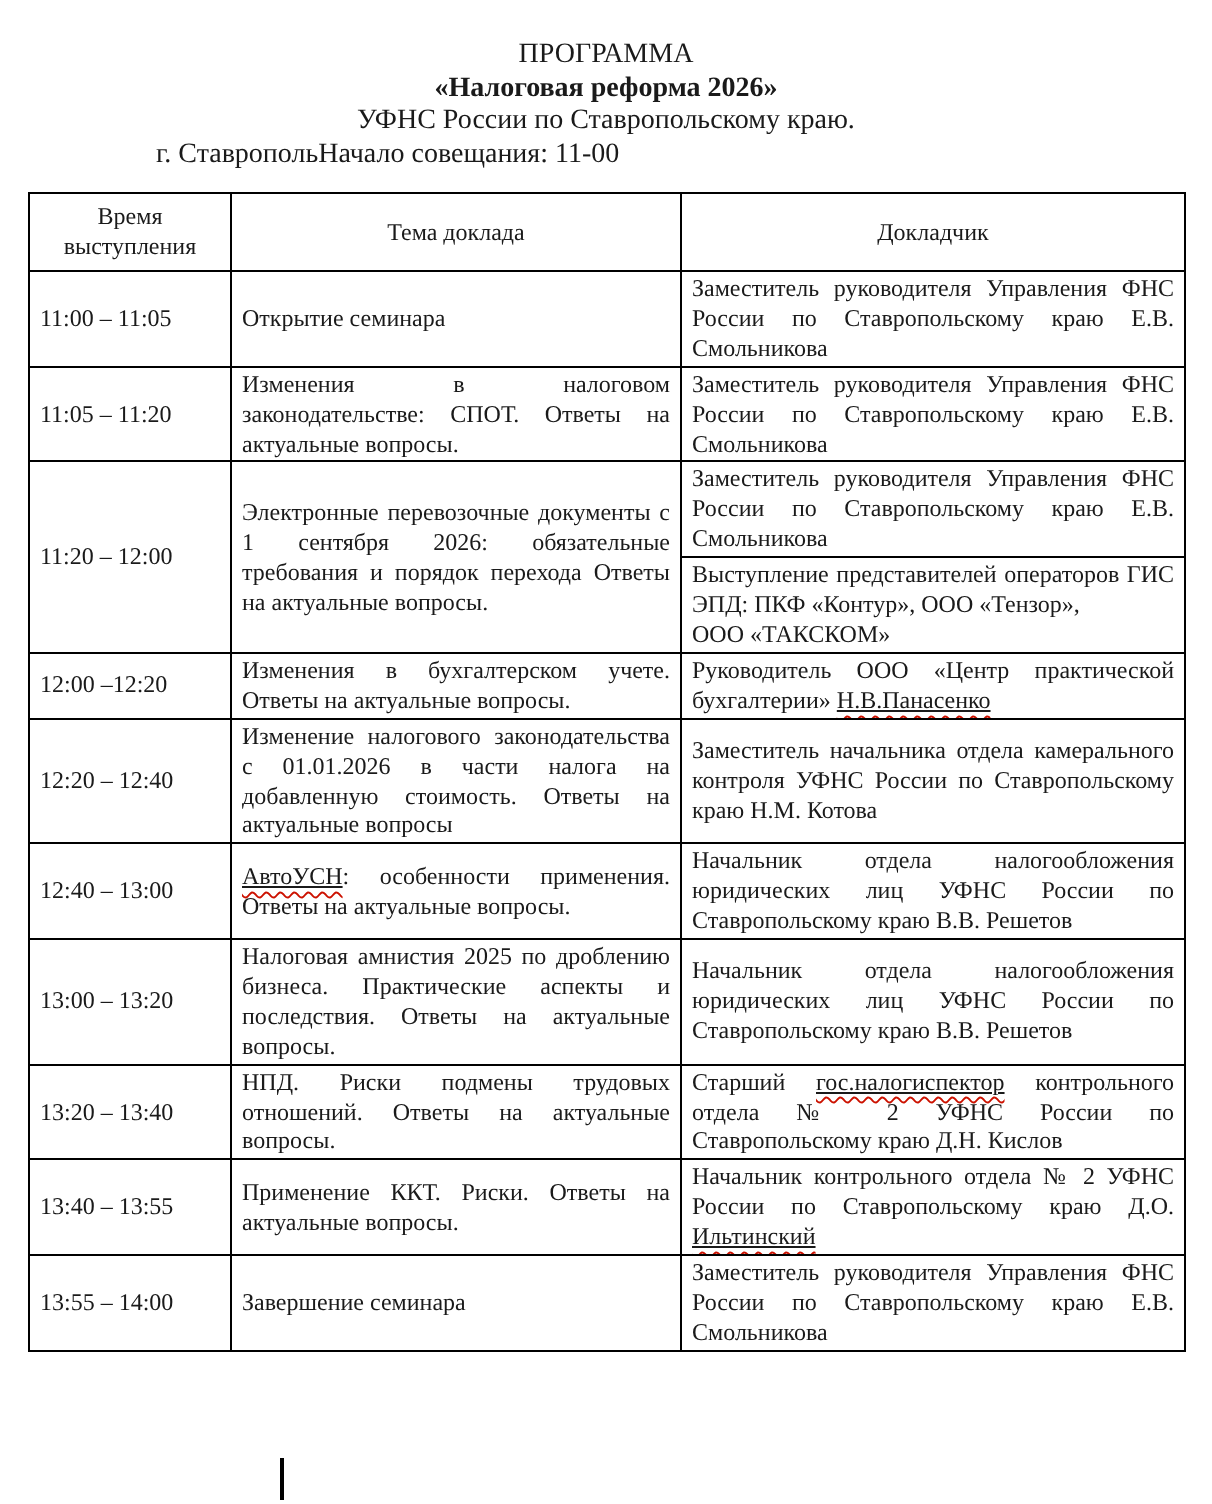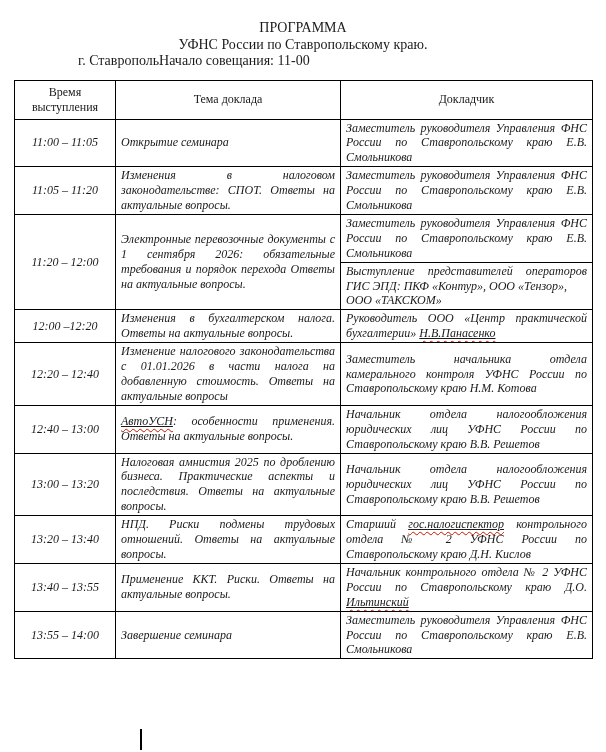--- a/index.html
+++ b/index.html
@@ -37,22 +37,22 @@
     font-weight: normal;
     font-size: 12px;
     line-height: 14.9px;
     vertical-align: middle;
     overflow: hidden;
   }
   .col-time { width: 101px; }
   .col-topic { width: 225px; }
   .col-speaker { width: 252px; }
   .program th { text-align: center; height: 36px; }
-  td.time { text-align: center; white-space: nowrap; font-style: italic; }
-  td.topic, td.speaker { text-align: justify; text-justify: inter-word; font-style: italic; }
+  td.time { text-align: left; white-space: nowrap; }
+  td.topic, td.speaker { text-align: justify; text-justify: inter-word; }
   td.prewrap { white-space: pre-line; }
 
   
   .mis { text-decoration: underline; text-decoration-thickness: 1px; }
   .wavy {
     text-decoration: underline wavy #cc1100;
     text-decoration-thickness: 1px;
     text-underline-offset: 3px;
   }
 
@@ -64,20 +64,21 @@
     background: #000;
   }
 </style>
 </head>
 <body>
 
 <div class="doc">
 
   <div class="titles">
     <div>ПРОГРАММА</div>
+    <div class="t-theme">«Налоговая реформа 2026»</div>
     <div>УФНС России по Ставропольскому краю.</div>
   </div>
 
   <div class="place-line">
     <span>г. Ставрополь</span>
     <span>Начало совещания: 11-00</span>
   </div>
 
   <table class="program">
     <colgroup>
@@ -105,21 +106,21 @@
       <td class="time" rowspan="2">11:20 – 12:00</td>
       <td class="topic" rowspan="2">Электронные перевозочные документы с 1 сентября 2026: обязательные требования и порядок перехода Ответы на актуальные вопросы.</td>
       <td class="speaker">Заместитель руководителя Управления ФНС России по Ставропольскому краю Е.В. Смольникова</td>
     </tr>
     <tr>
       <td class="speaker prewrap">Выступление представителей операторов ГИС ЭПД: ПКФ «Контур», ООО «Тензор»,
 ООО «ТАКСКОМ»</td>
     </tr>
     <tr>
       <td class="time">12:00 –12:20</td>
-      <td class="topic">Изменения в бухгалтерском налога. Ответы на актуальные вопросы.</td>
+      <td class="topic">Изменения в бухгалтерском учете. Ответы на актуальные вопросы.</td>
       <td class="speaker">Руководитель ООО «Центр практической бухгалтерии» <span class="mis"><span class="wavy">Н.В.Панасенко</span></span></td>
     </tr>
     <tr>
       <td class="time">12:20 – 12:40</td>
       <td class="topic">Изменение налогового законодательства с 01.01.2026 в части налога на добавленную стоимость. Ответы на актуальные вопросы</td>
       <td class="speaker">Заместитель начальника отдела камерального контроля УФНС России по Ставропольскому краю Н.М. Котова</td>
     </tr>
     <tr>
       <td class="time">12:40 – 13:00</td>
       <td class="topic"><span class="mis"><span class="wavy">АвтоУСН</span></span>: особенности применения. Ответы на актуальные вопросы.</td>

